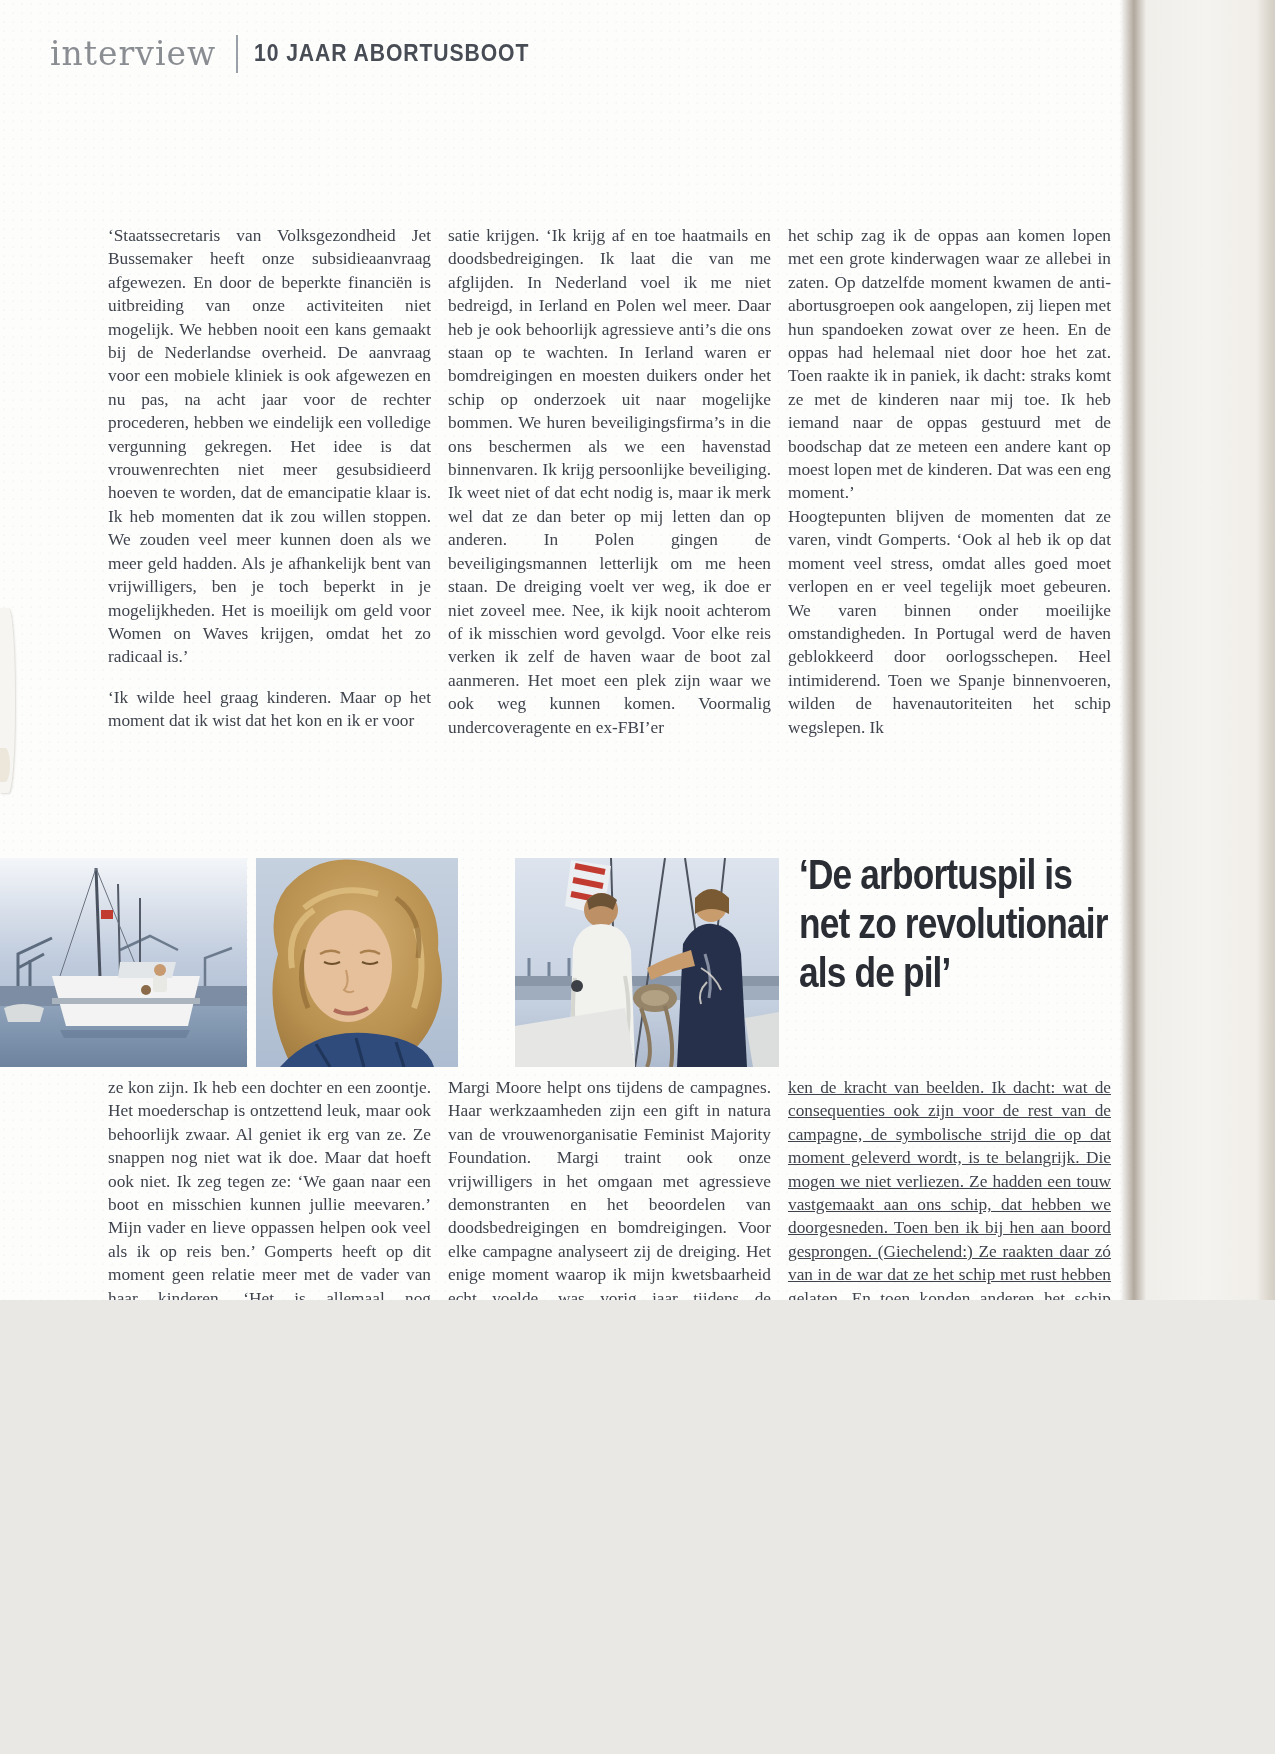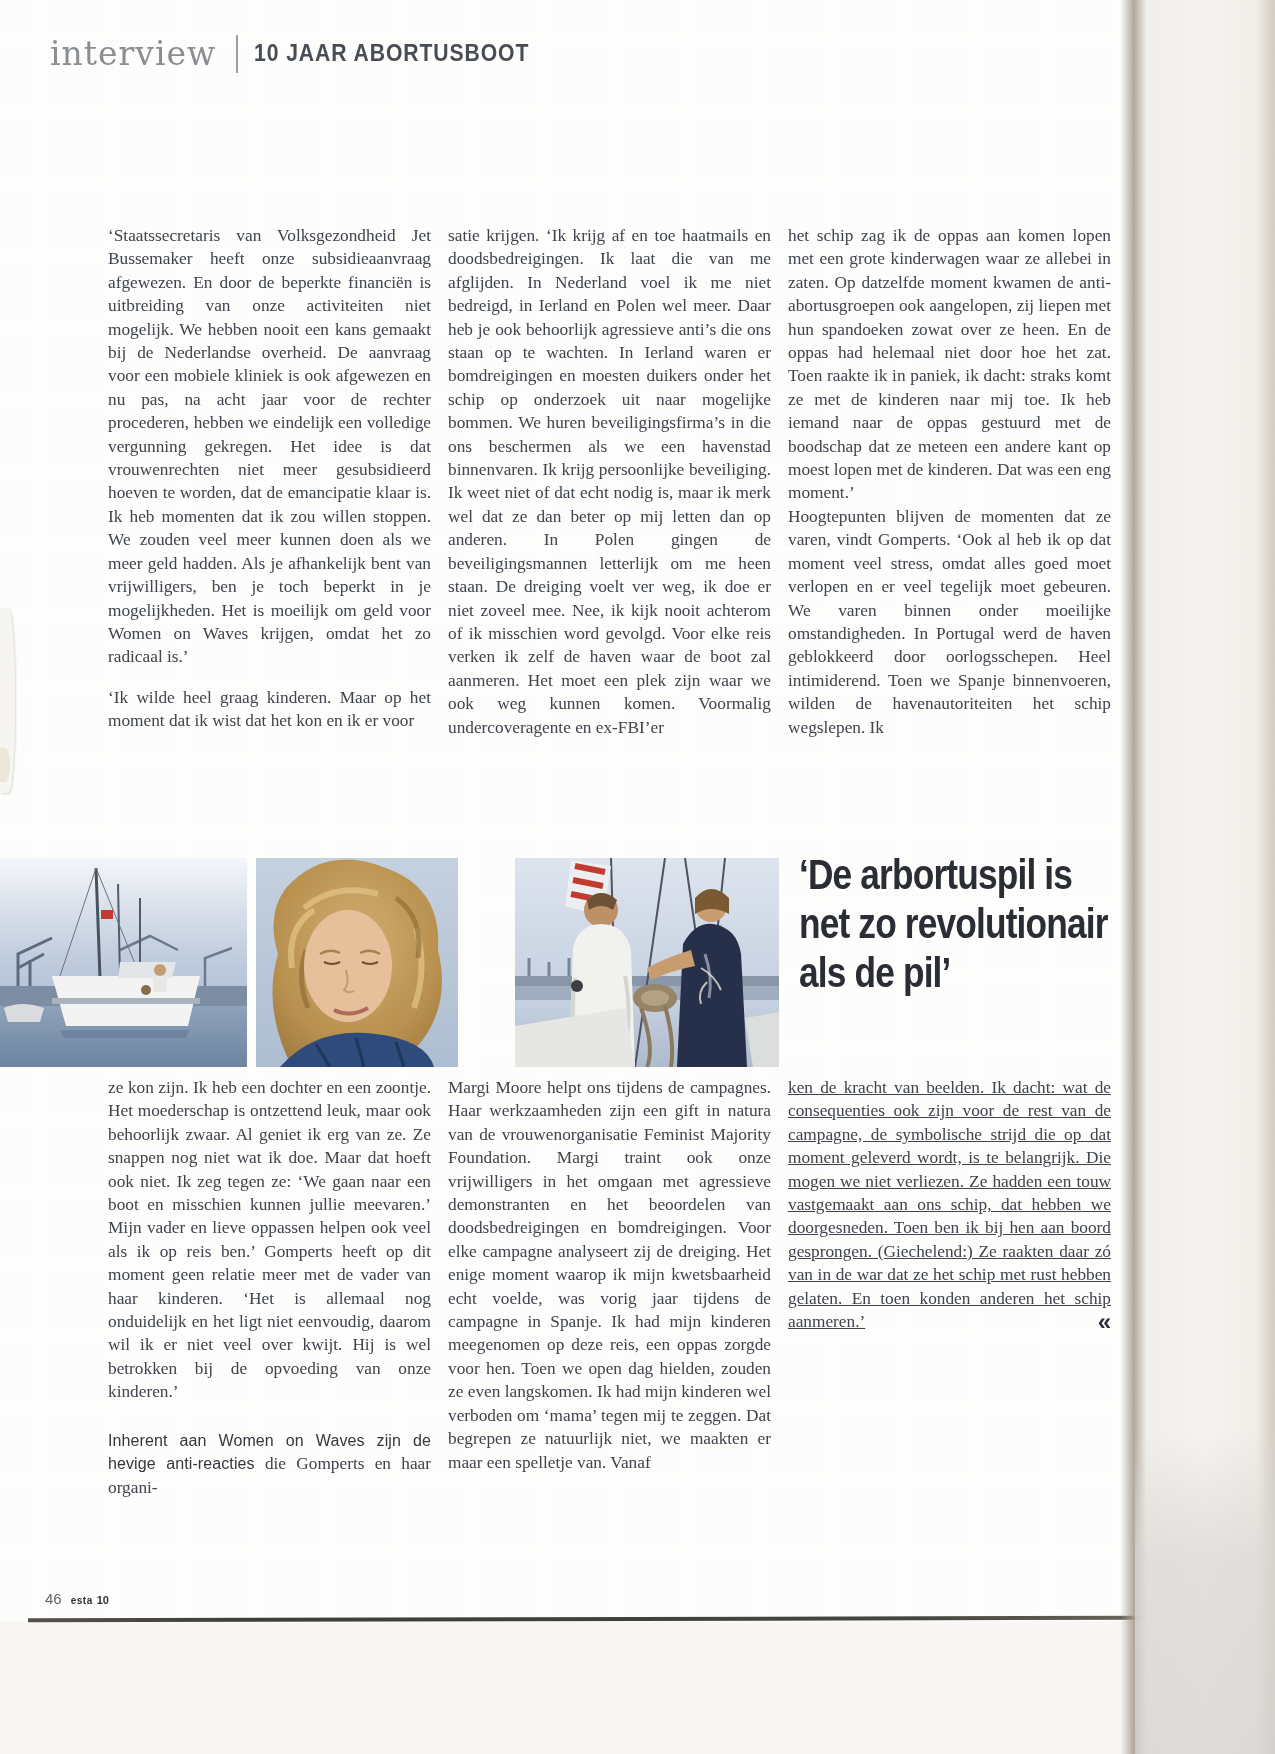--- a/index.html
+++ b/index.html
@@ -1,17 +1,17 @@
 <!DOCTYPE html>
 <html><head>
 <meta charset="utf-8">
 <style>
   html,body{margin:0;padding:0;background:#e9e8e5;}
   .page{
-    position:relative;width:1275px;height:1754px;overflow:hidden;
+    position:relative;width:1275px;height:1300px;overflow:hidden;
     background-color:#fdfdfc;
     background-image:radial-gradient(rgba(110,120,170,0.05) 1px, transparent 1px);
     background-size:9px 9px;
     font-family:"Liberation Serif", serif;
   }
   
   .header{position:absolute;left:50px;top:34px;display:flex;align-items:center;}
   .header .section{
     font-family:"DejaVu Serif", serif;font-size:33px;color:#8a8d92;
     letter-spacing:1px;font-weight:400;

